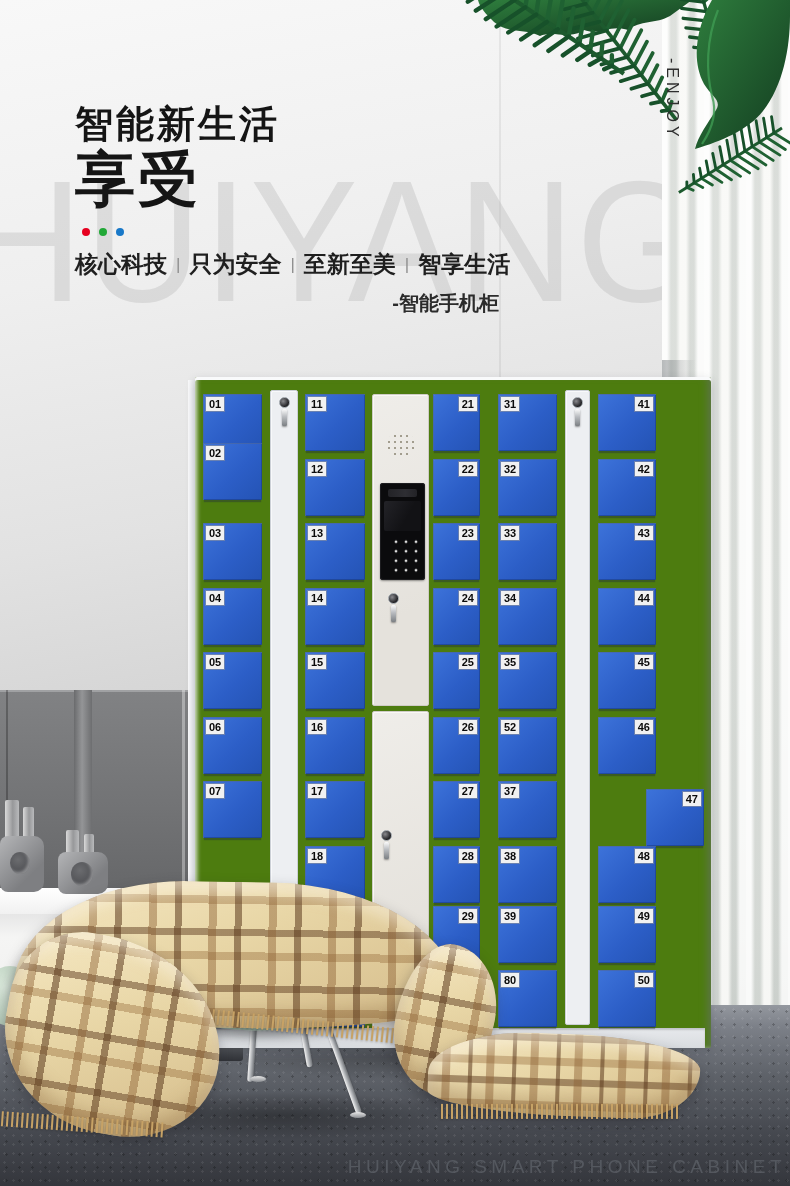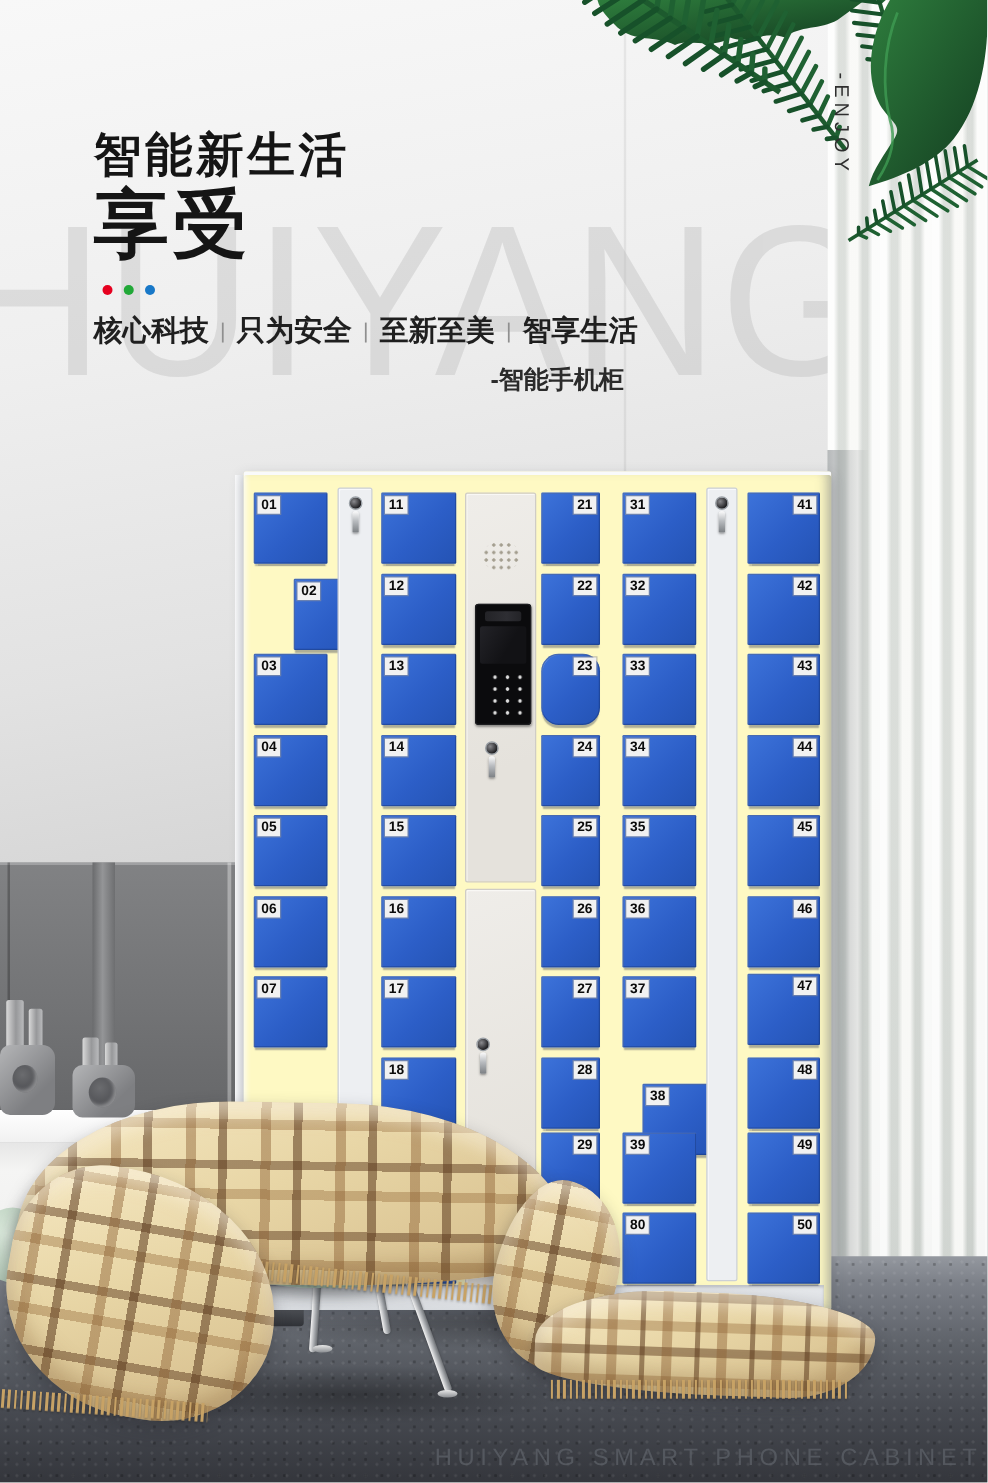--- a/index.html
+++ b/index.html
@@ -81,24 +81,24 @@
   #tagline{margin-top:13px;font-size:23px;font-weight:700;color:#1f1f1f;white-space:nowrap;}
   #tagline .sep{color:#8f8f8f;font-weight:300;font-size:17px;margin:0 9px;position:relative;top:-2px;}
   #hero-note{width:424px;text-align:right;margin-top:10px;font-size:20px;font-weight:600;color:#2b2b2b;}
   #enjoy{left:663px;top:58px;z-index:7;writing-mode:vertical-rl;font-size:16px;font-weight:500;
     letter-spacing:4px;color:#2e2e2e;}
 
   
   #foliage{right:0;top:0;width:330px;height:238px;z-index:6;}
 
   
-  #cabinet{left:195px;top:377px;width:470px;height:671px;z-index:5;background:#fef9c3;
+  #cabinet{left:195px;top:377px;width:470px;height:671px;z-index:5;background:#4d7c0f;
     border-radius:2px;
     box-shadow:inset 0 3px 0 #f9fafb, inset -6px 0 9px -3px rgba(105,112,124,.55),
-               inset 3px 0 4px -1px rgba(255,255,255,.8), 0 4px 10px rgba(60,65,75,.25);}
+               inset 3px 0 4px -1px rgba(255,255,255,.8), 0 4px 10px rgba(60,65,75,.25);padding-left:46px;}
   #cab-side{left:188px;top:380px;width:8px;height:664px;z-index:5;background:linear-gradient(90deg,#fbfbfc,#dfe2e6);}
   .col{position:absolute;top:0;height:651px;}
   .door{position:absolute;left:0;width:100%;height:57px;
     background:linear-gradient(135deg,#3d73da 0%,#2c5ec7 55%,#2453b4 100%);
     box-shadow:inset 0 0 0 1px rgba(18,40,92,.35), inset 1px 1px 0 rgba(255,255,255,.22),
                0 3px 1px -1px rgba(25,35,65,.35);
     border-radius:1px;}
   .num{position:absolute;top:3px;background:#f1f1f1;color:#0b0b0b;font-weight:700;font-size:11px;
     line-height:14px;padding:0 3px;box-shadow:0 0 0 1px rgba(150,150,152,.55);}
   .num.left{left:3px;} .num.right{right:3px;}
@@ -242,21 +242,21 @@
   <path d="M258 10 C246 40 246 72 252 96 C258 114 250 132 242 144" stroke="#3f9b52" stroke-width="2.2" fill="none" opacity=".8"></path>
 </svg>
 
 <div class="abs" id="cab-side"></div>
 <div class="abs" id="cabinet">
   <div id="cab-kick"></div>
 <div class="col" style="left: 8px; width: 59px;">
       <div class="door" style="top: 17px;">
         <span class="num left">01</span>
       </div>
-      <div class="door" style="top: 86px; margin-left: 32px;">
+      <div class="door" style="top: 66px;">
         <span class="num left">02</span>
       </div>
       <div class="door" style="top: 146px;">
         <span class="num left">03</span>
       </div>
       <div class="door" style="top: 211px;">
         <span class="num left">04</span>
       </div>
       <div class="door" style="top: 275px;">
         <span class="num left">05</span>
@@ -336,21 +336,21 @@
         </div>
       </div>
     </div>
     <div class="col" style="left: 238px; width: 47px;">
       <div class="door" style="top: 17px;">
         <span class="num right">21</span>
       </div>
       <div class="door" style="top: 82px;">
         <span class="num right">22</span>
       </div>
-      <div class="door" style="top: 146px; border-radius: 14px;">
+      <div class="door" style="top: 146px;">
         <span class="num right">23</span>
       </div>
       <div class="door" style="top: 211px;">
         <span class="num right">24</span>
       </div>
       <div class="door" style="top: 275px;">
         <span class="num right">25</span>
       </div>
       <div class="door" style="top: 340px;">
         <span class="num right">26</span>
@@ -378,26 +378,26 @@
       <div class="door" style="top: 146px;">
         <span class="num left">33</span>
       </div>
       <div class="door" style="top: 211px;">
         <span class="num left">34</span>
       </div>
       <div class="door" style="top: 275px;">
         <span class="num left">35</span>
       </div>
       <div class="door" style="top: 340px;">
-        <span class="num left">36</span>
+        <span class="num left">52</span>
       </div>
       <div class="door" style="top: 404px;">
         <span class="num left">37</span>
       </div>
-      <div class="door" style="top: 490px; margin-left: 16px;">
+      <div class="door" style="top: 469px;">
         <span class="num left">38</span>
       </div>
       <div class="door" style="top: 529px;">
         <span class="num left">39</span>
       </div>
       <div class="door" style="top: 593px;">
         <span class="num left">80</span>
       </div>
     </div>
     <div class="col" style="left: 368px; width: 29px;">
@@ -419,21 +419,21 @@
       </div>
       <div class="door" style="top: 211px;">
         <span class="num right">44</span>
       </div>
       <div class="door" style="top: 275px;">
         <span class="num right">45</span>
       </div>
       <div class="door" style="top: 340px;">
         <span class="num right">46</span>
       </div>
-      <div class="door" style="top: 402px;">
+      <div class="door" style="top: 412px; margin-left: 48px;">
         <span class="num right">47</span>
       </div>
       <div class="door" style="top: 469px;">
         <span class="num right">48</span>
       </div>
       <div class="door" style="top: 529px;">
         <span class="num right">49</span>
       </div>
       <div class="door" style="top: 593px;">
         <span class="num right">50</span>

